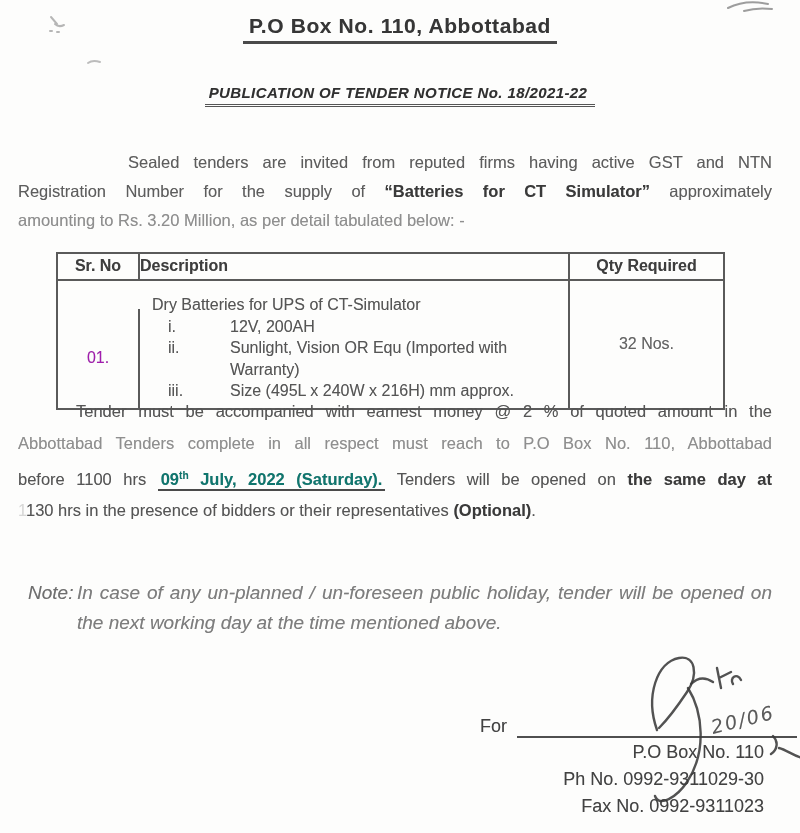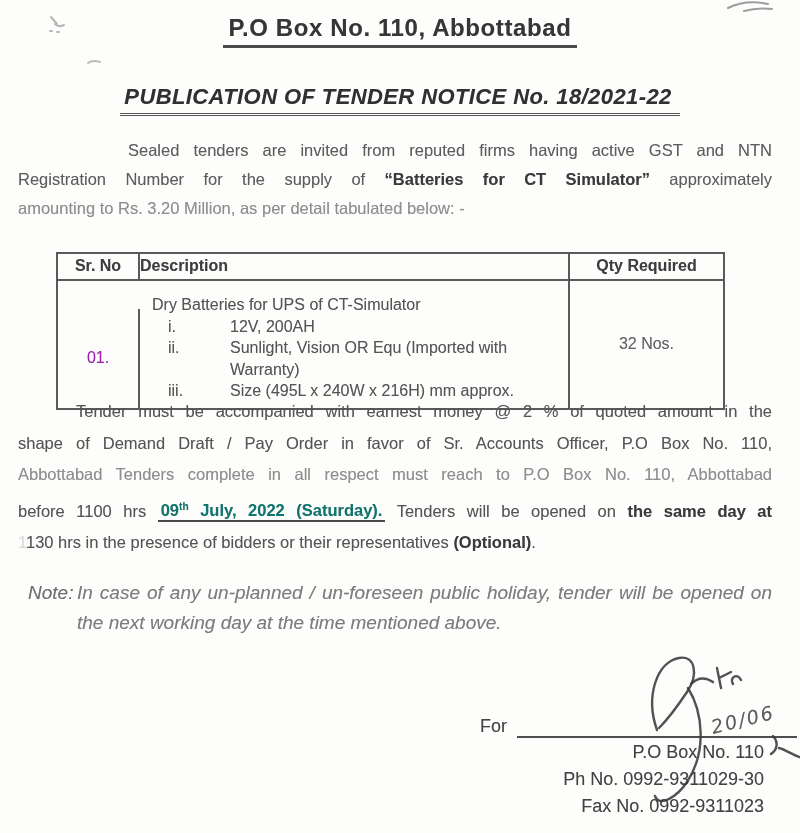--- a/index.html
+++ b/index.html
@@ -5,34 +5,34 @@
   * { margin:0; padding:0; box-sizing:border-box; }
   html,body { background:#ffffff; }
   .page {
     position:relative; width:800px; height:833px; background:#fdfdfc;
     font-family:"Liberation Sans", sans-serif; color:#4a4a4a; overflow:hidden;
     text-shadow:0 0 0.5px rgba(90,90,90,.35);
   }
   
   .title-wrap { position:absolute; top:14px; left:0; right:0; text-align:center; }
   .title {
-    display:inline-block; font-size:24px; font-weight:bold; color:#363636;
+    display:inline-block; font-size:21px; font-weight:bold; color:#363636;
     letter-spacing:.6px; border-bottom:3px solid #4a4a4a; padding:0 6px 3px 6px;
   }
   .notice-wrap { position:absolute; top:84px; left:0; right:0; text-align:center; }
   .notice {
-    display:inline-block; font-size:22px; font-weight:bold; font-style:italic;
+    display:inline-block; font-size:15px; font-weight:bold; font-style:italic;
     color:#303030; letter-spacing:.4px; border-bottom:3px double #555;
     padding:0 8px 3px 4px;
   }
   
   .para { position:absolute; left:18px; width:754px; font-size:16.5px; }
   .jline { text-align:justify; text-align-last:justify; white-space:normal; }
   .lline { text-align:left; }
-  .para1 { top:136px; line-height:29px; color:#5d5d5d; }
+  .para1 { top:148px; line-height:29px; color:#5d5d5d; }
   .para1 .indent { padding-left:110px; }
   .para2 { top:396px; line-height:31.5px; color:#555; }
   .para2 .indent { padding-left:58px; }
   .faded { color:#8f8f8f; }
   .b { font-weight:bold; color:#3a3a3a; }
   .date-seg { font-weight:bold; color:#0f766e; border-bottom:2.5px solid #4a4a4a; padding:0 3px 1px 3px; }
   .date-seg sup { font-size:.62em; vertical-align:super; }
   .ghost { opacity:.22; }
   
   .tbl { position:absolute; left:56px; top:252px; width:669px; border:2px solid #5a5a5a; font-size:16px; color:#555; background:transparent; }
@@ -121,21 +121,20 @@
             <span class="txt">Size (495L x 240W x 216H) mm approx.</span>
           </div>
         </div>
       </div>
       <div class="cell-qty">32 Nos.</div>
     </div>
   </div>
 
   <div class="para para2">
     <div class="jline indent">Tender must be accompanied with earnest money @ 2 % of quoted amount in the</div>
-    <div class="jline">shape of Demand Draft / Pay Order in favor of Sr. Accounts Officer, P.O Box No. 110,</div>
     <div class="jline faded">Abbottabad Tenders complete in all respect must reach to P.O Box No. 110, Abbottabad</div>
     <div class="jline">
       <span>before 1100 hrs</span>
       <span class="date-seg"><span>09</span><sup>th</sup><span> July, 2022 (Saturday).</span></span>
       <span>Tenders will be opened on</span>
       <span class="b">the same day at</span>
     </div>
     <div class="lline"><span class="ghost">1</span><span>130 hrs in the presence of bidders or their representatives</span>
       <span class="b">(Optional)</span><span>.</span>
     </div>

